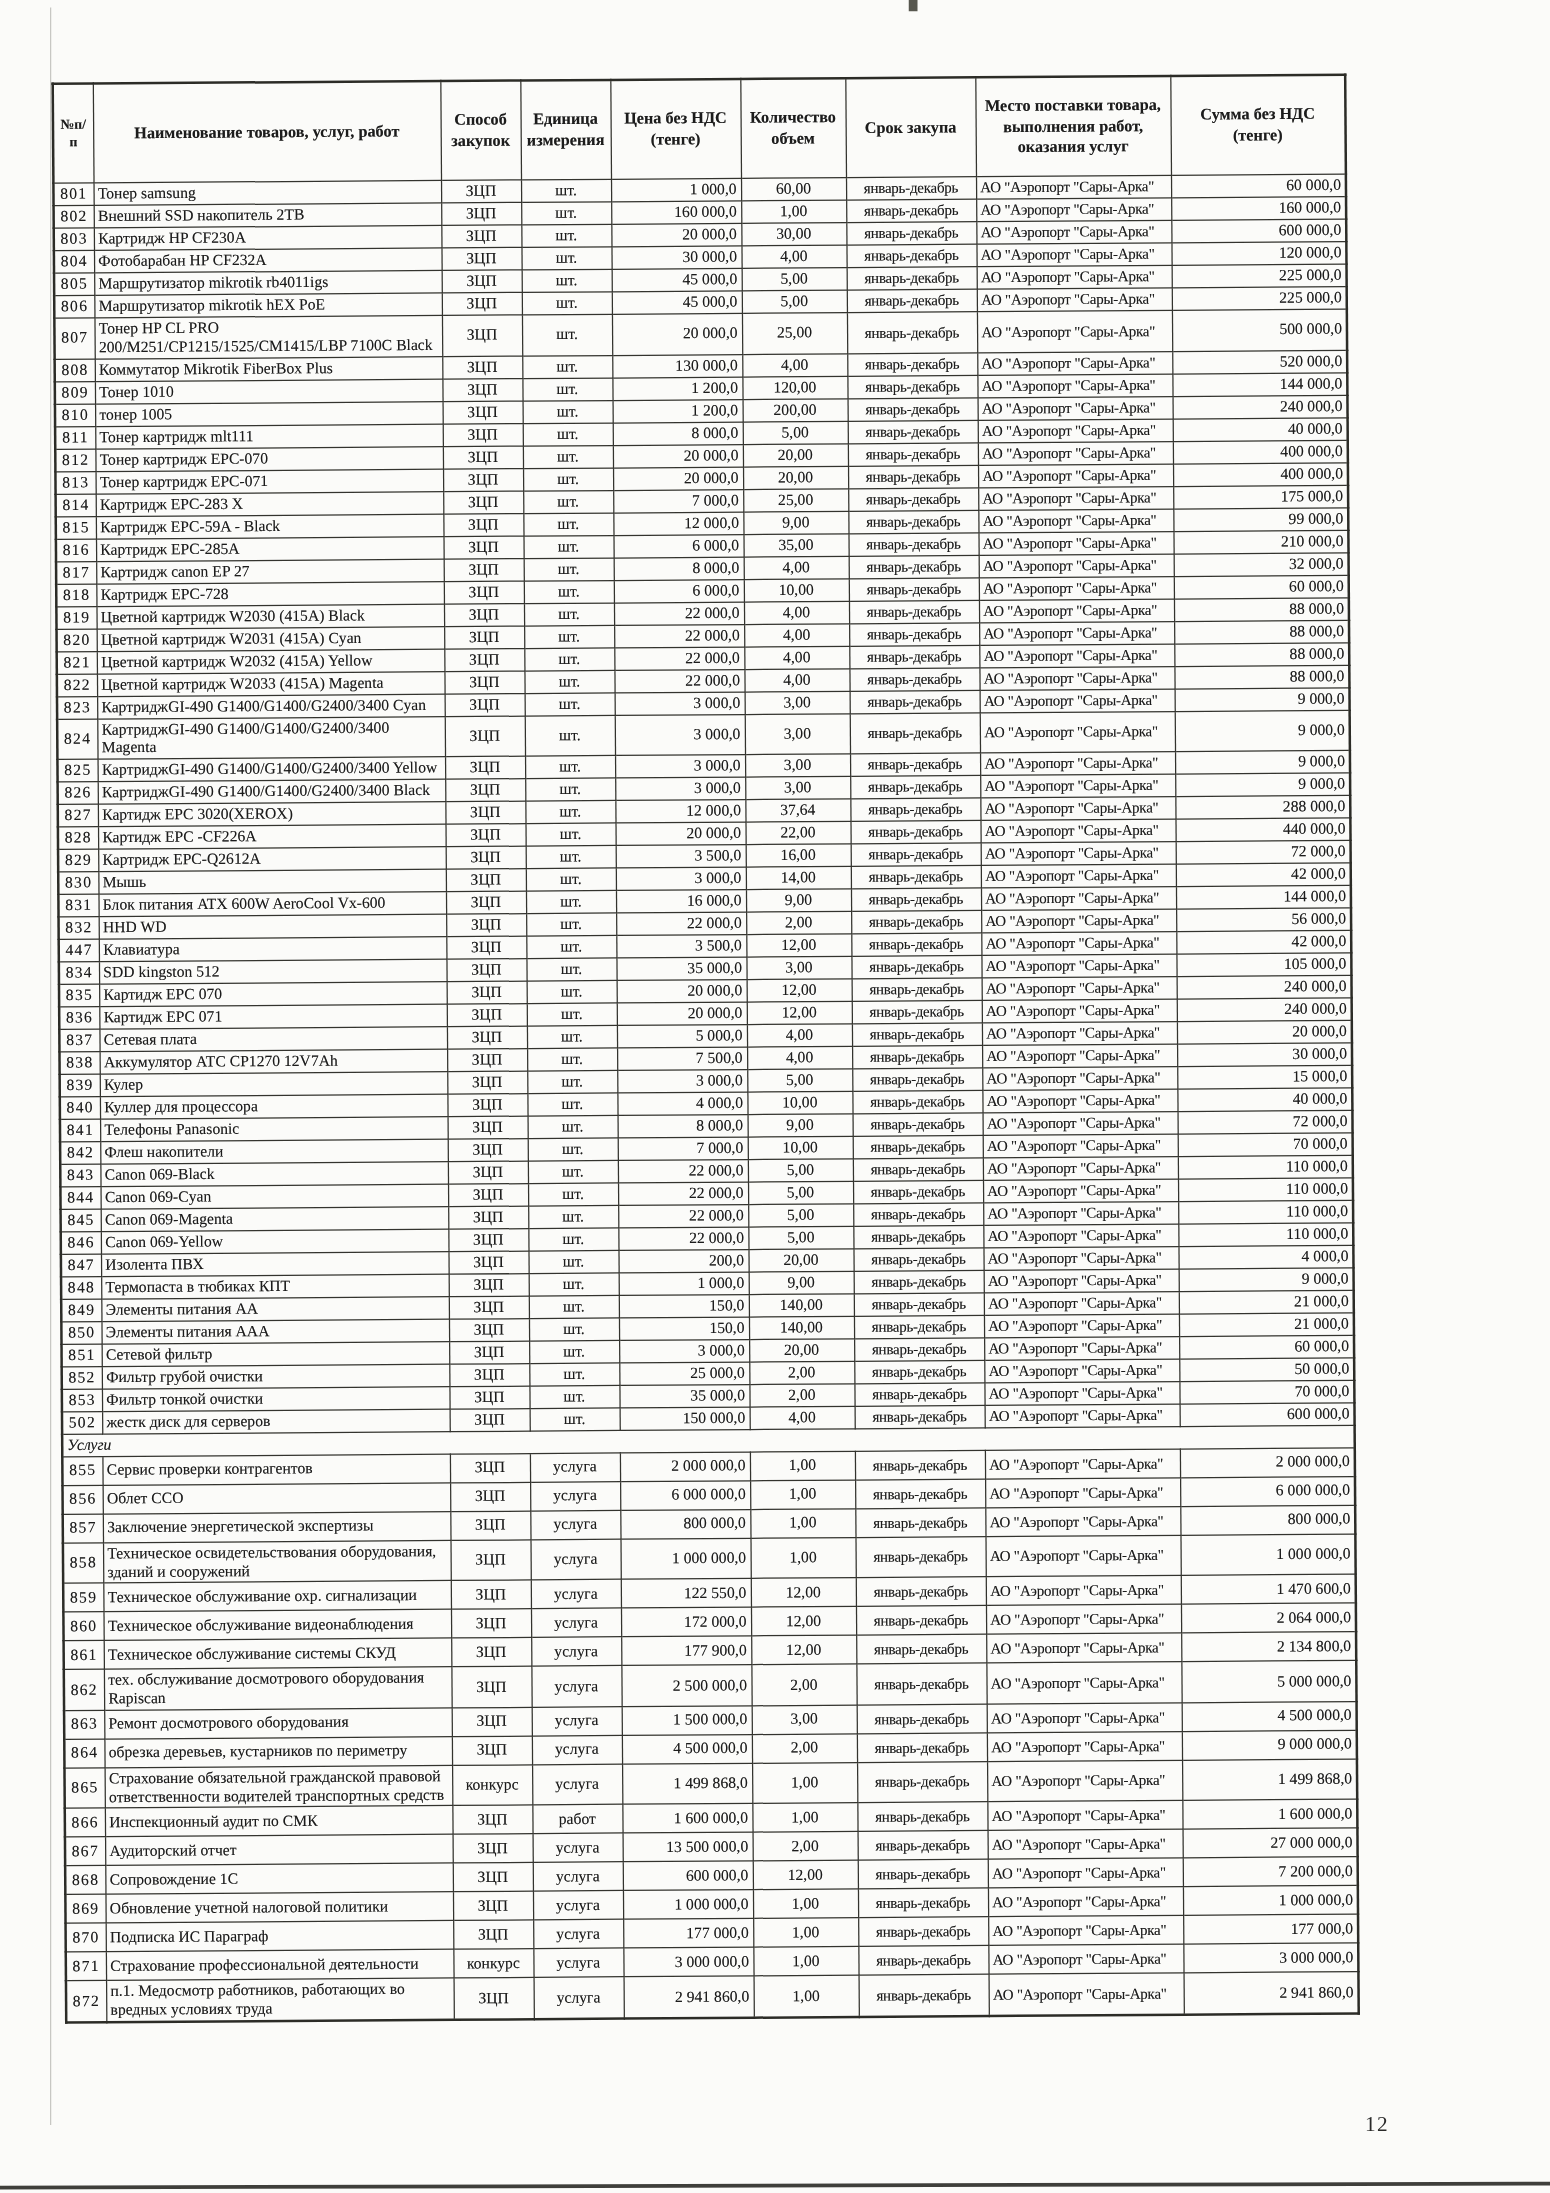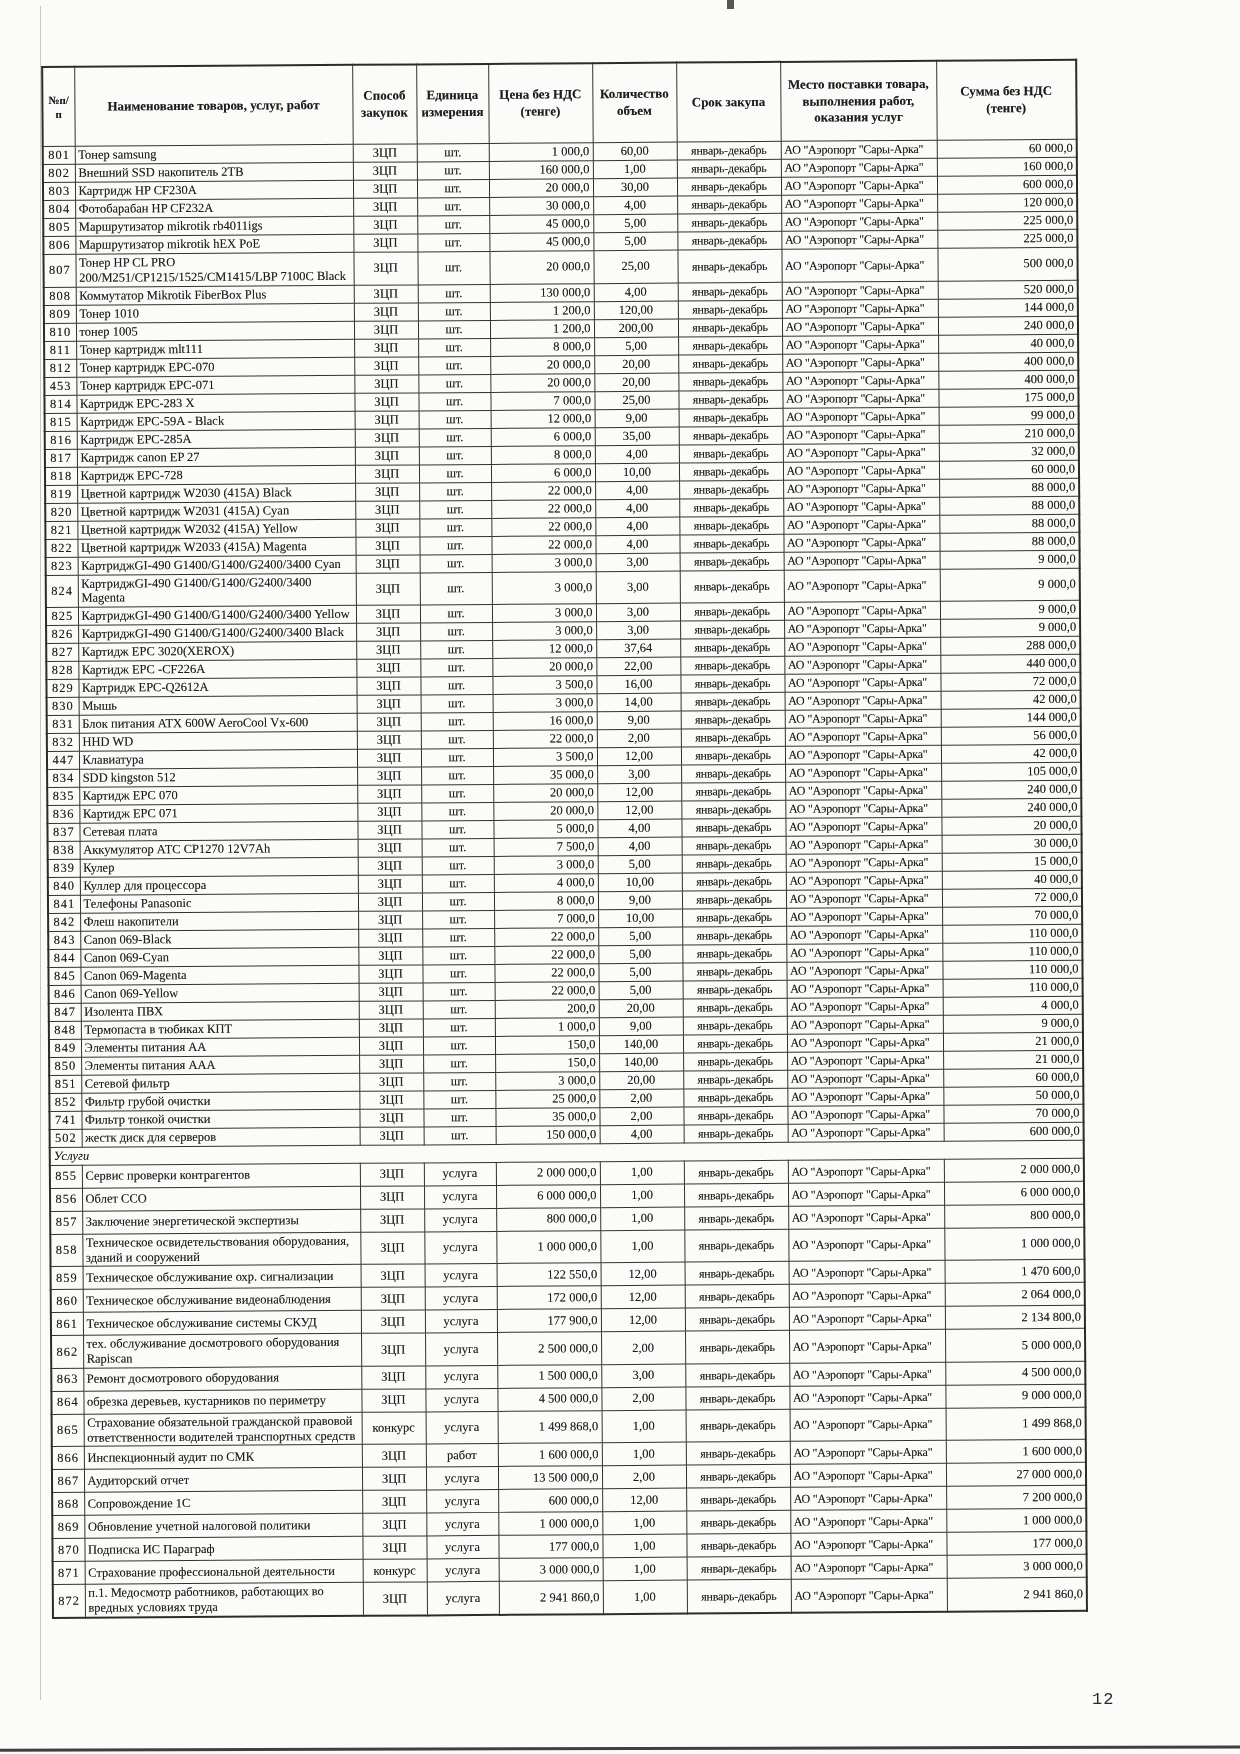--- a/index.html
+++ b/index.html
@@ -42,21 +42,21 @@
   td.c-name{text-align:left;padding-left:6px;}
   td.c-method{text-align:center;}
   td.c-unit{text-align:center;}
   td.c-price{text-align:right;padding-right:14px;}
   td.c-qty{text-align:center;}
   td.c-period{text-align:center;font-size:12px;letter-spacing:-0.2px;padding:1px 1px;}
   td.c-place{text-align:left;font-size:12px;letter-spacing:-0.2px;padding-left:3px;}
   td.c-sum{text-align:right;padding-right:6px;}
   .page-number{
     position:absolute;left:1092px;top:1690px;
-    font-family:Liberation Mono, monospace;
+    font-family:Liberation Serif, serif;
     font-size:17px;color:#2a2a2a;letter-spacing:1px;
   }
 </style>
 </head>
 <body>
 
 <div class="sheet">
   <div class="page-edge-left"></div>
   <div class="top-mark"></div>
 
@@ -213,21 +213,21 @@
             <td class="c-name">Тонер картридж EPC-070</td>
             <td class="c-method">ЗЦП</td>
             <td class="c-unit">шт.</td>
             <td class="c-price">20 000,0</td>
             <td class="c-qty">20,00</td>
             <td class="c-period">январь-декабрь</td>
             <td class="c-place">АО "Аэропорт "Сары-Арка"</td>
             <td class="c-sum">400 000,0</td>
           </tr>
           <tr class="goods">
-            <td class="c-num">453</td>
+            <td class="c-num">813</td>
             <td class="c-name">Тонер картридж EPC-071</td>
             <td class="c-method">ЗЦП</td>
             <td class="c-unit">шт.</td>
             <td class="c-price">20 000,0</td>
             <td class="c-qty">20,00</td>
             <td class="c-period">январь-декабрь</td>
             <td class="c-place">АО "Аэропорт "Сары-Арка"</td>
             <td class="c-sum">400 000,0</td>
           </tr>
           <tr class="goods">
@@ -653,21 +653,21 @@
             <td class="c-name">Фильтр грубой очистки</td>
             <td class="c-method">ЗЦП</td>
             <td class="c-unit">шт.</td>
             <td class="c-price">25 000,0</td>
             <td class="c-qty">2,00</td>
             <td class="c-period">январь-декабрь</td>
             <td class="c-place">АО "Аэропорт "Сары-Арка"</td>
             <td class="c-sum">50 000,0</td>
           </tr>
           <tr class="goods">
-            <td class="c-num">741</td>
+            <td class="c-num">853</td>
             <td class="c-name">Фильтр тонкой очистки</td>
             <td class="c-method">ЗЦП</td>
             <td class="c-unit">шт.</td>
             <td class="c-price">35 000,0</td>
             <td class="c-qty">2,00</td>
             <td class="c-period">январь-декабрь</td>
             <td class="c-place">АО "Аэропорт "Сары-Арка"</td>
             <td class="c-sum">70 000,0</td>
           </tr>
           <tr class="goods">

